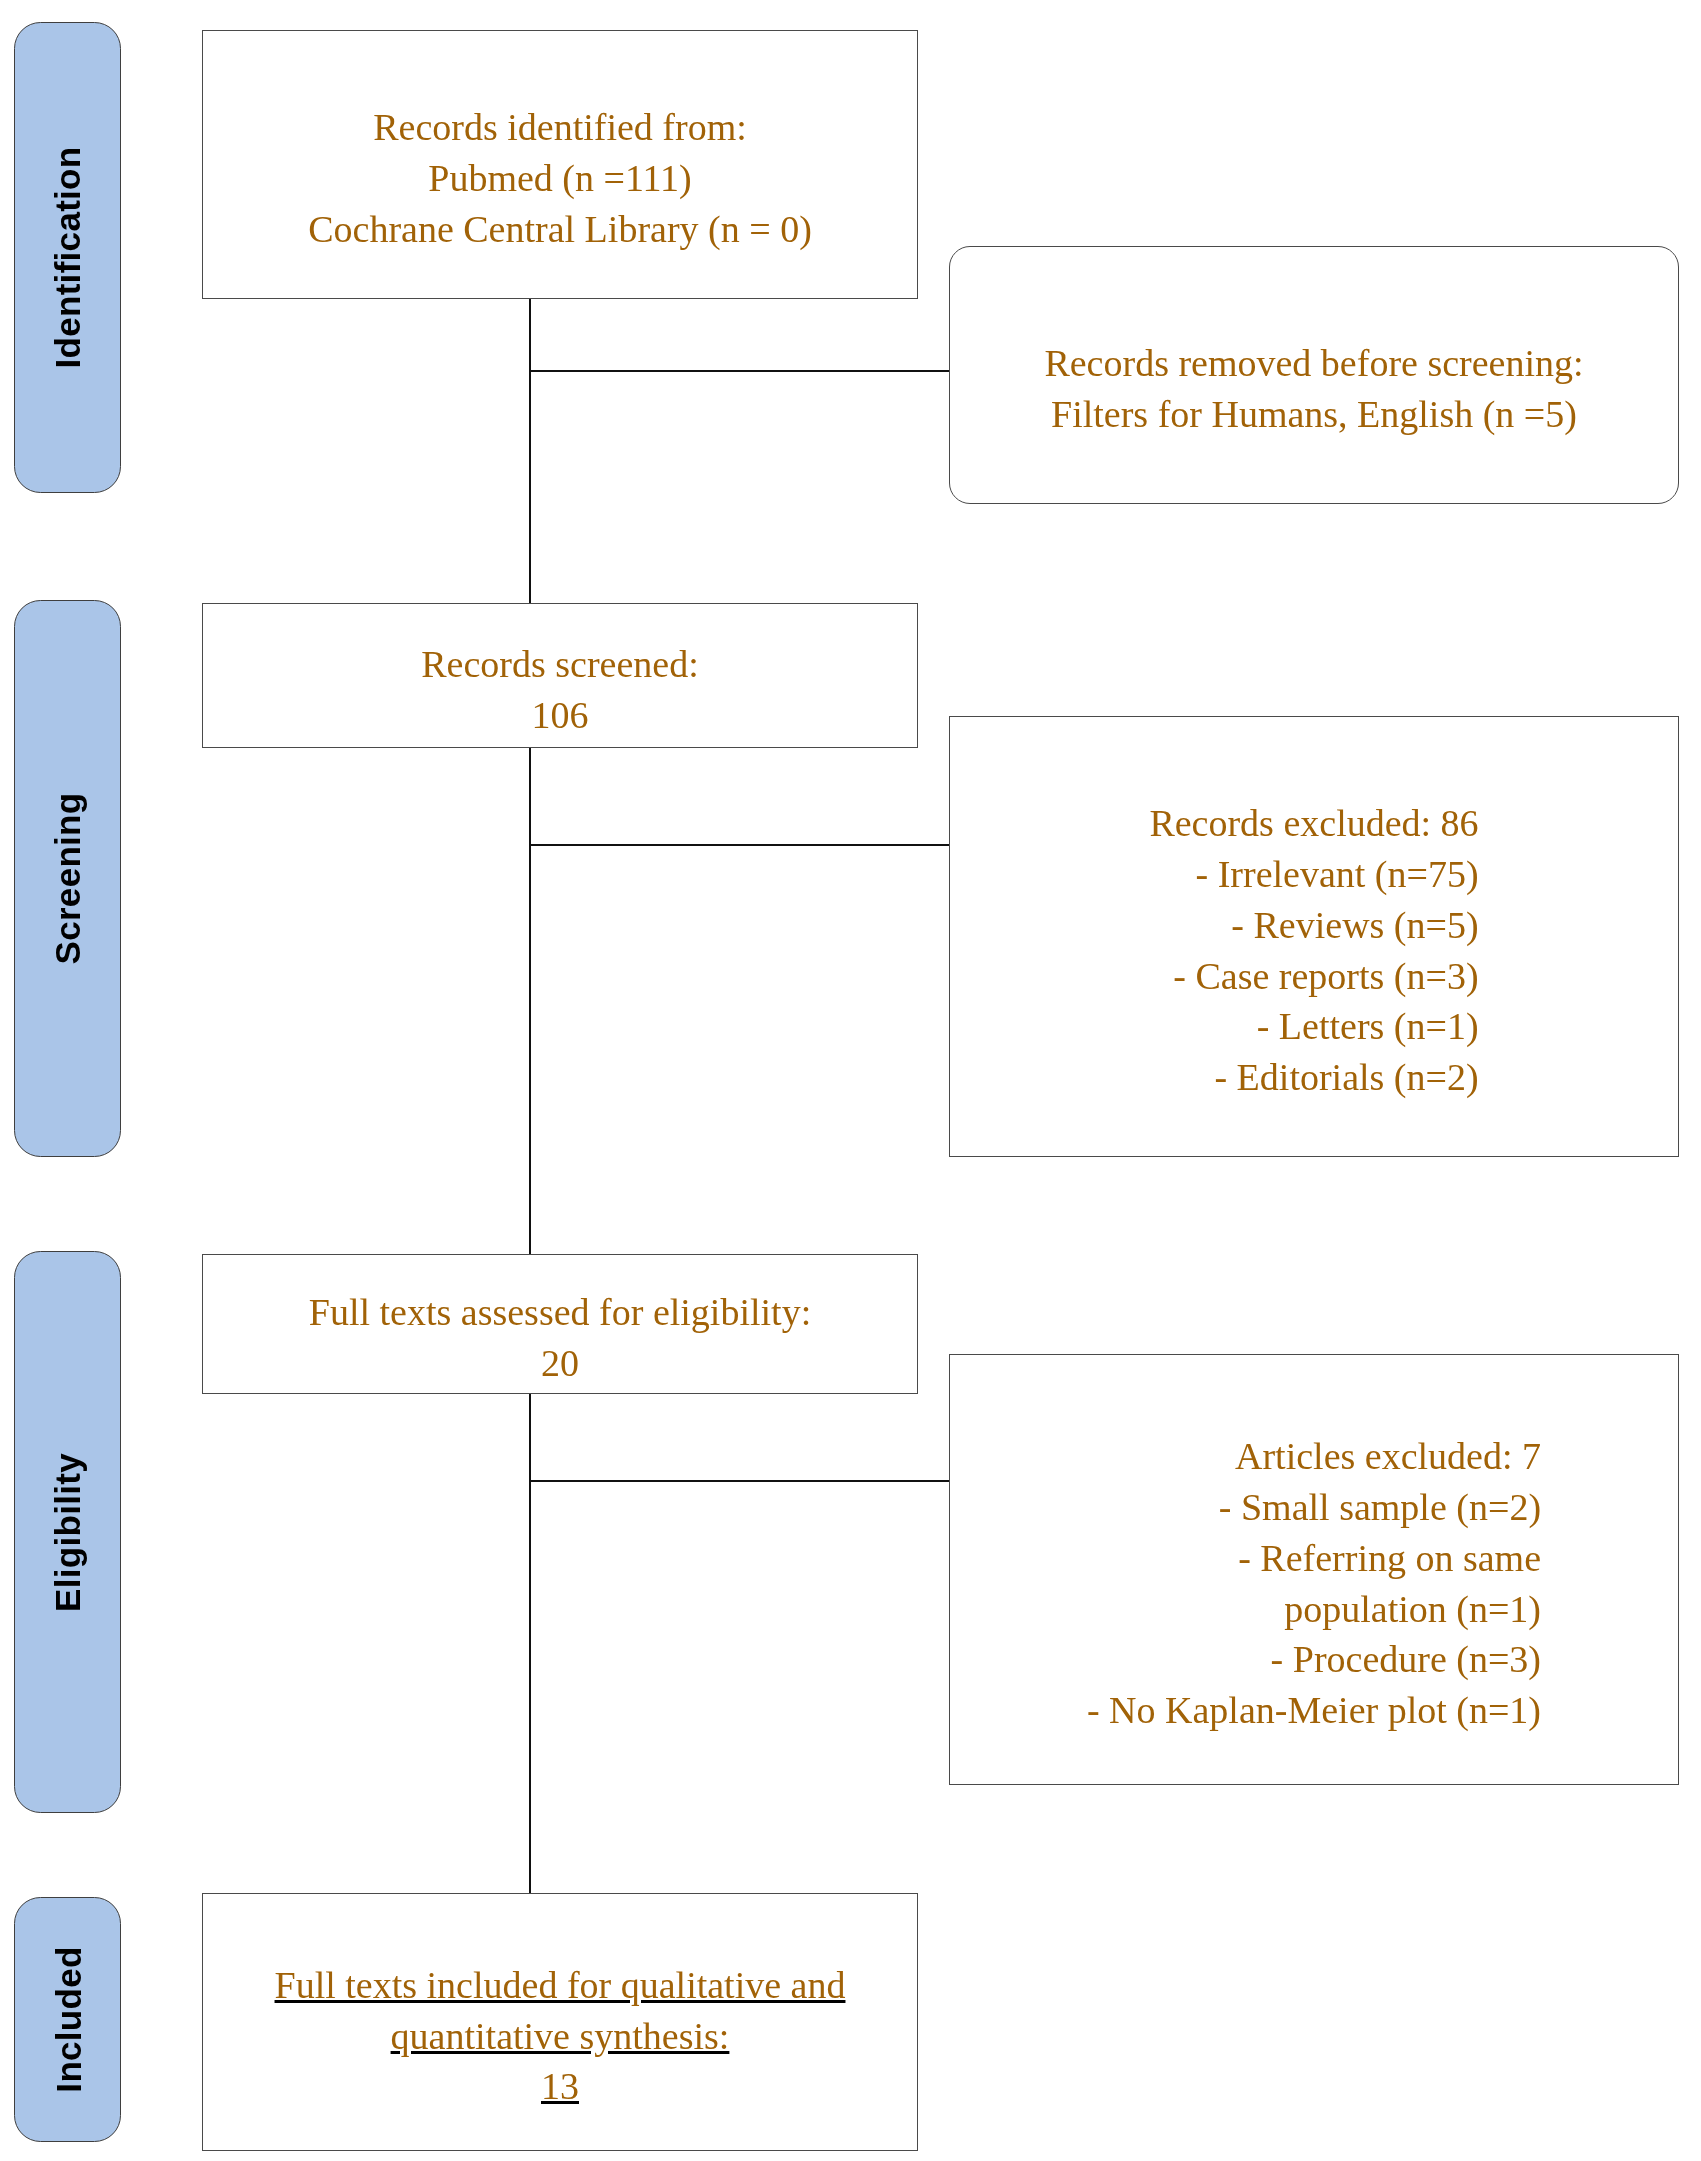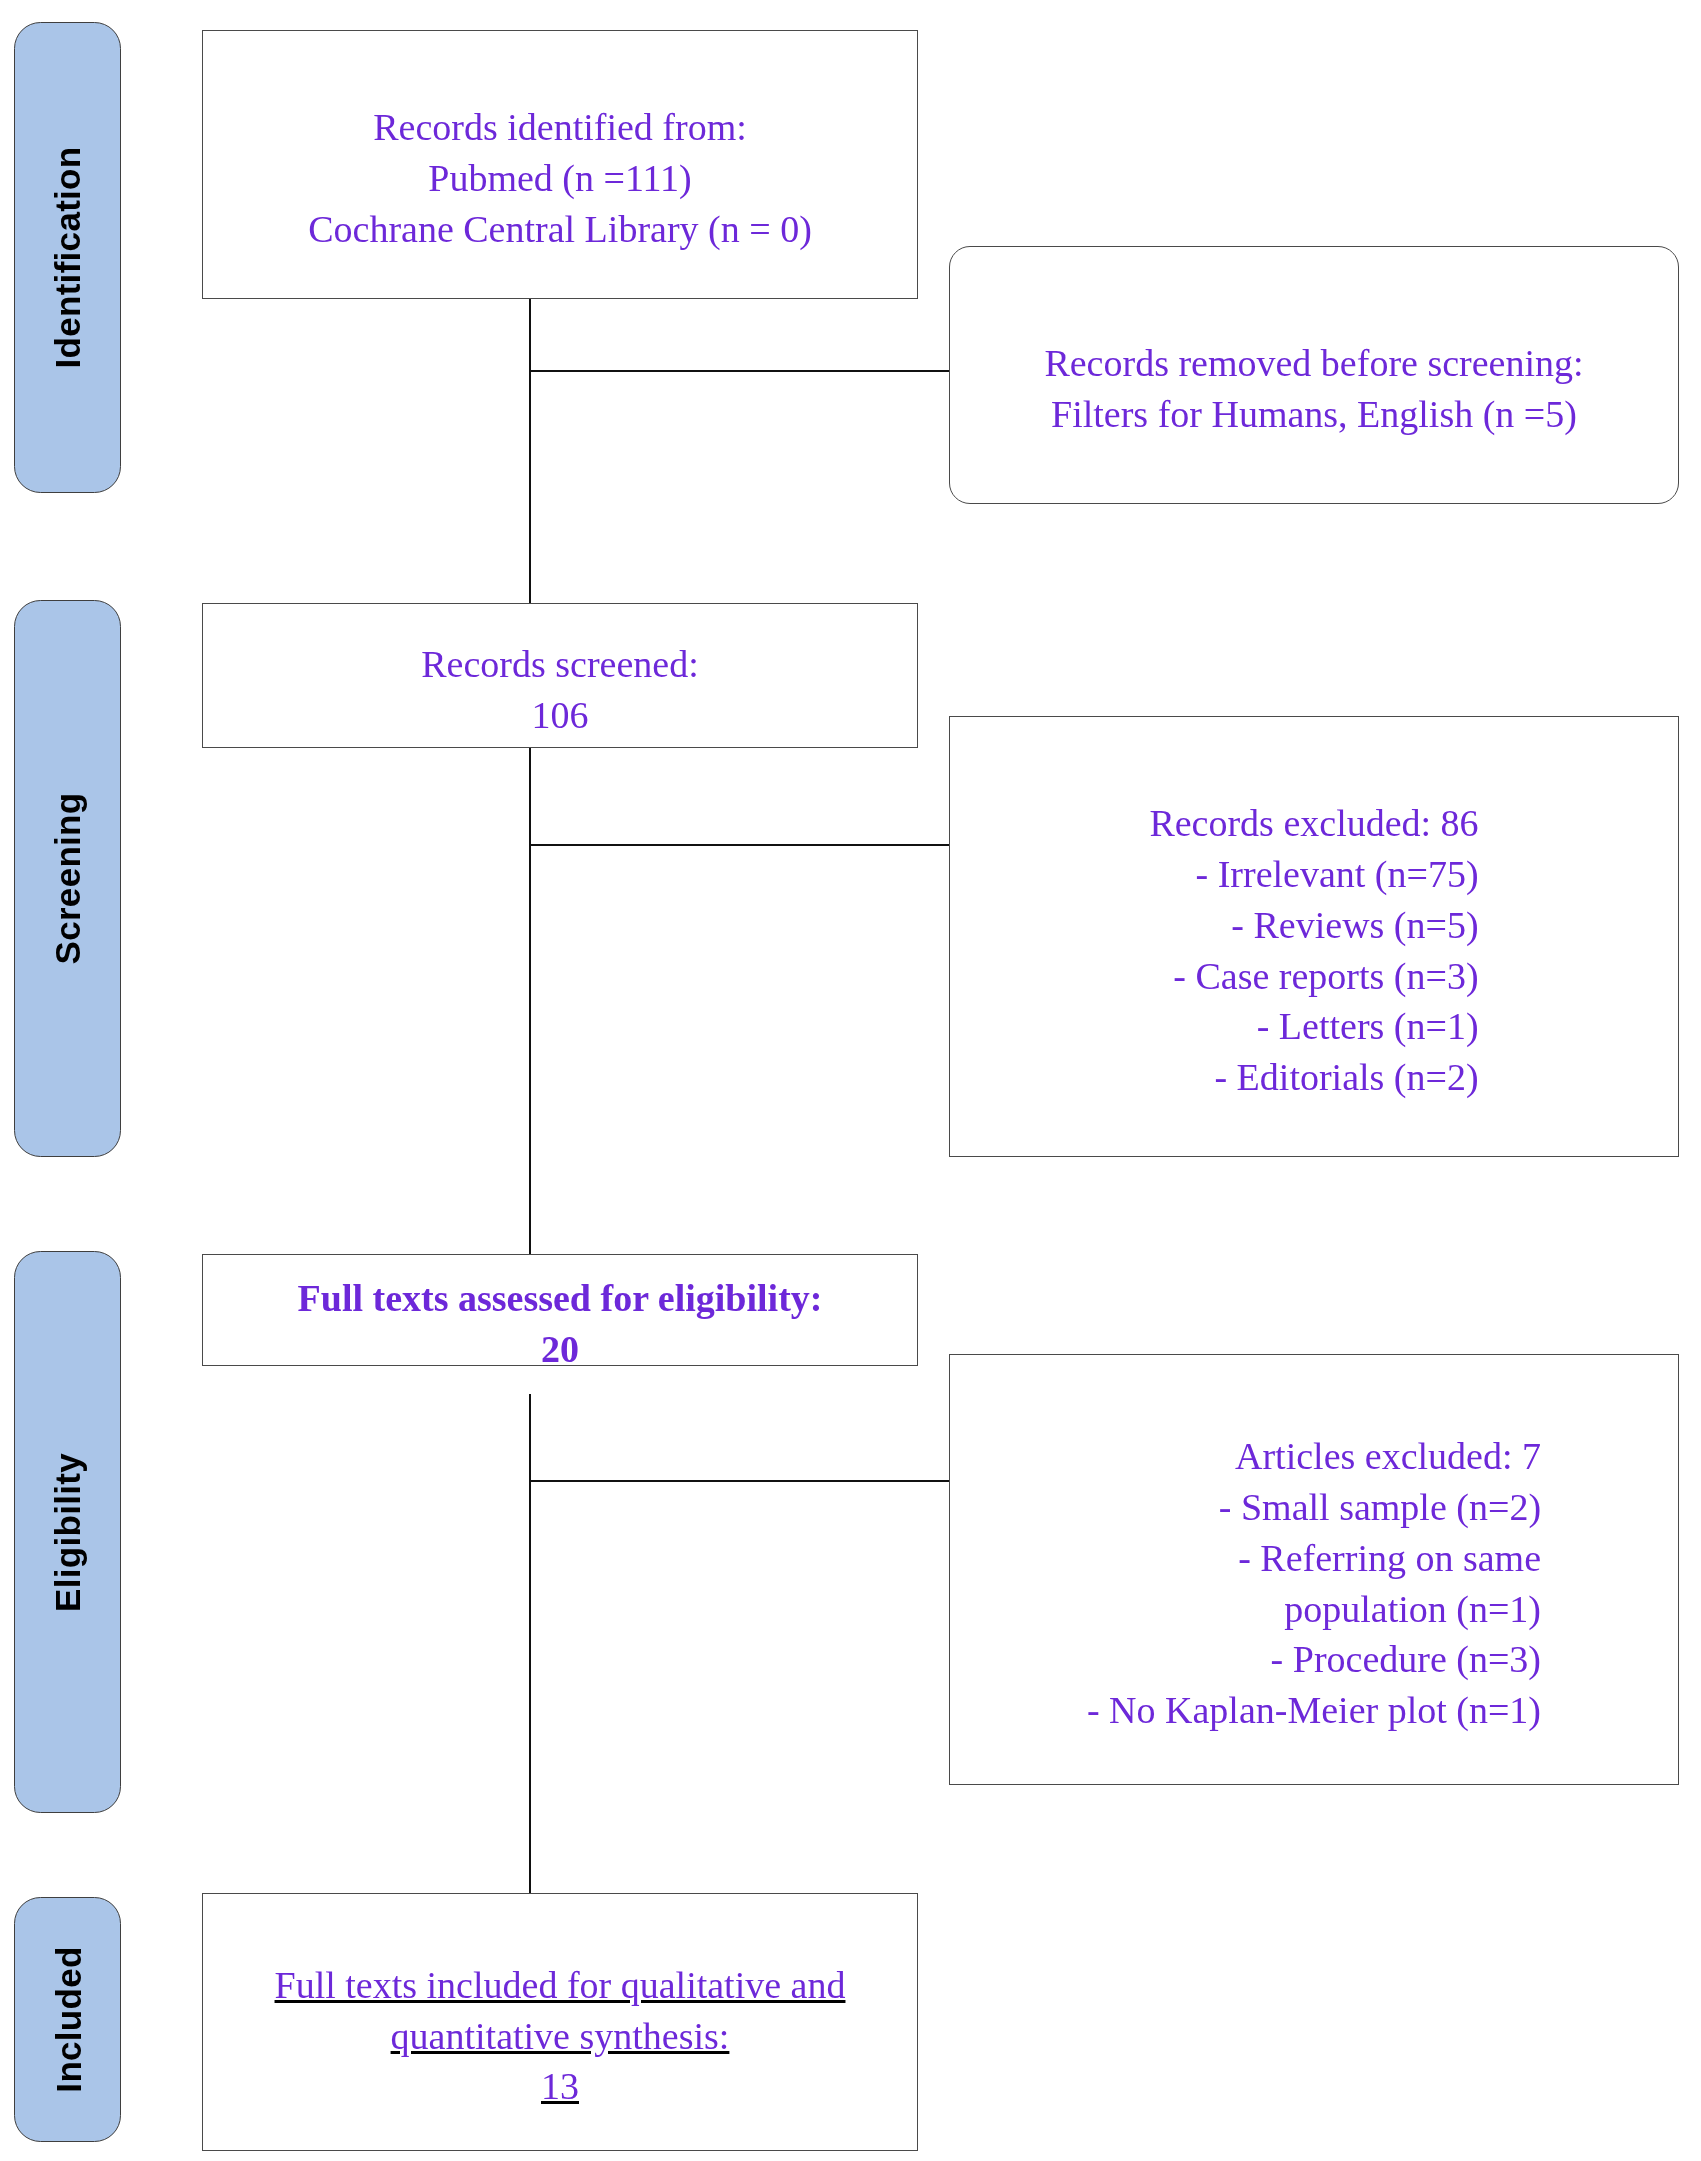--- a/index.html
+++ b/index.html
@@ -45,21 +45,21 @@
     border:1.7px solid #4a4a4a;
     display:flex;
     align-items:center;
     justify-content:center;
     padding:10.4px 15px;
   }
   .box-text{
     font-family:"Liberation Serif", serif;
     font-size:38px;
     line-height:1.34;
-    color:#6d28d9;
+    color:#a16207;
     text-align:center;
     white-space:pre-line;
     margin-top:28px;
   }
   .box-text.left-align{
     text-align:right;
   }
 
   
   .vline{
@@ -121,21 +121,21 @@
 
   <div class="flow-box" style="left:949px;top:716px;width:730px;height:441px;">
     <span class="box-text left-align">Records excluded: 86
  - Irrelevant (n=75)
  - Reviews  (n=5)
  - Case reports (n=3)
  - Letters (n=1)
  - Editorials (n=2)</span>
   </div>
 
-  <div class="flow-box" style="left:202px;top:1254px;width:716px;height:112px;font-weight:bold;">
+  <div class="flow-box" style="left:202px;top:1254px;width:716px;height:140px;">
     <span class="box-text">Full texts assessed for eligibility:
 20</span>
   </div>
 
   <div class="flow-box" style="left:949px;top:1354px;width:730px;height:431px;">
     <span class="box-text left-align">Articles excluded: 7
  - Small sample (n=2)
  - Referring on same
    population (n=1)
  - Procedure (n=3)

